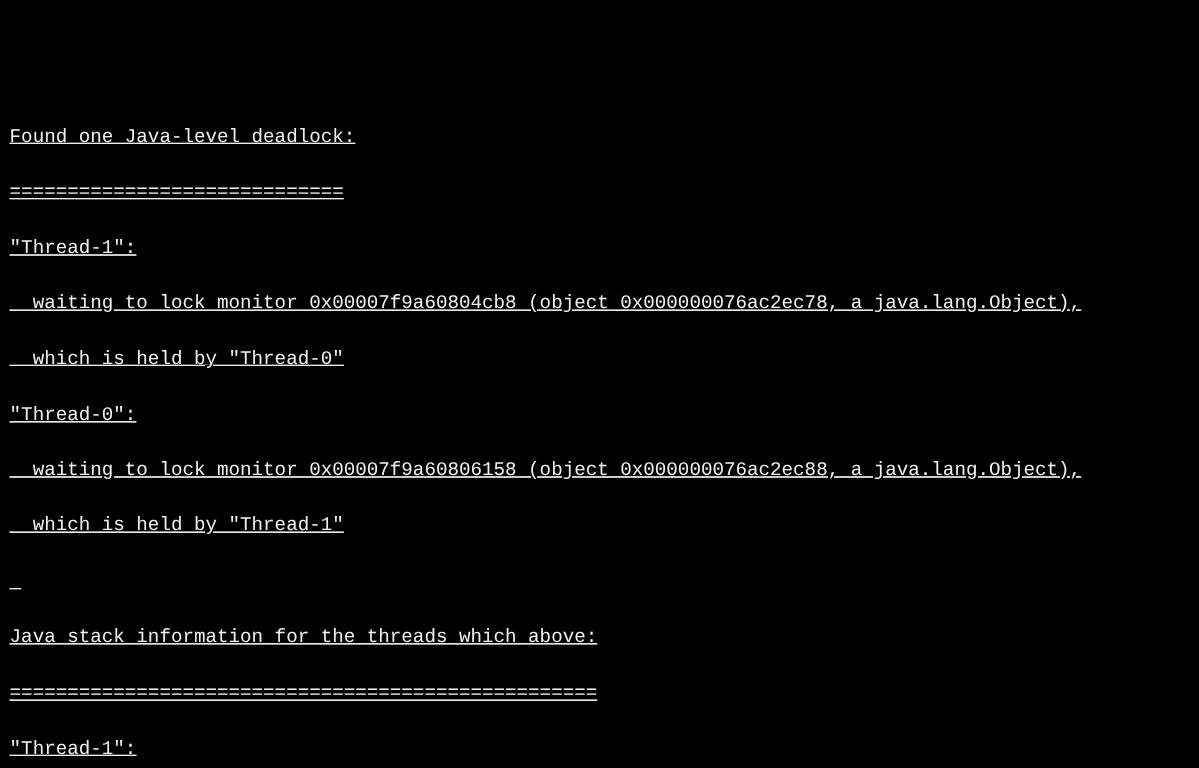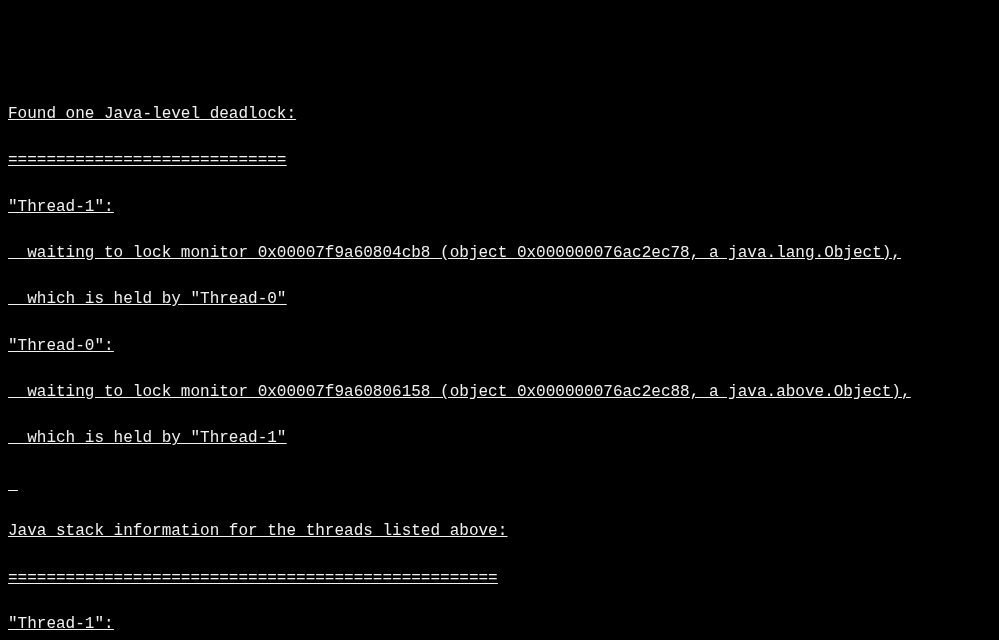--- a/index.html
+++ b/index.html
@@ -28,24 +28,24 @@
 <body>
 
 
 
 <span class="line">Found one Java-level deadlock:</span>
 <span class="line">=============================</span>
 <span class="line">"Thread-1":</span>
 <span class="line">  waiting to lock monitor 0x00007f9a60804cb8 (object 0x000000076ac2ec78, a java.lang.Object),</span>
 <span class="line">  which is held by "Thread-0"</span>
 <span class="line">"Thread-0":</span>
-<span class="line">  waiting to lock monitor 0x00007f9a60806158 (object 0x000000076ac2ec88, a java.above.Object),</span>
+<span class="line">  waiting to lock monitor 0x00007f9a60806158 (object 0x000000076ac2ec88, a java.lang.Object),</span>
 <span class="line">  which is held by "Thread-1"</span>
 <span class="line"> </span>
-<span class="line">Java stack information for the threads listed above:</span>
+<span class="line">Java stack information for the threads which above:</span>
 <span class="line">===================================================</span>
 <span class="line">"Thread-1":</span>
 
 
 
 
 
 
 
 

